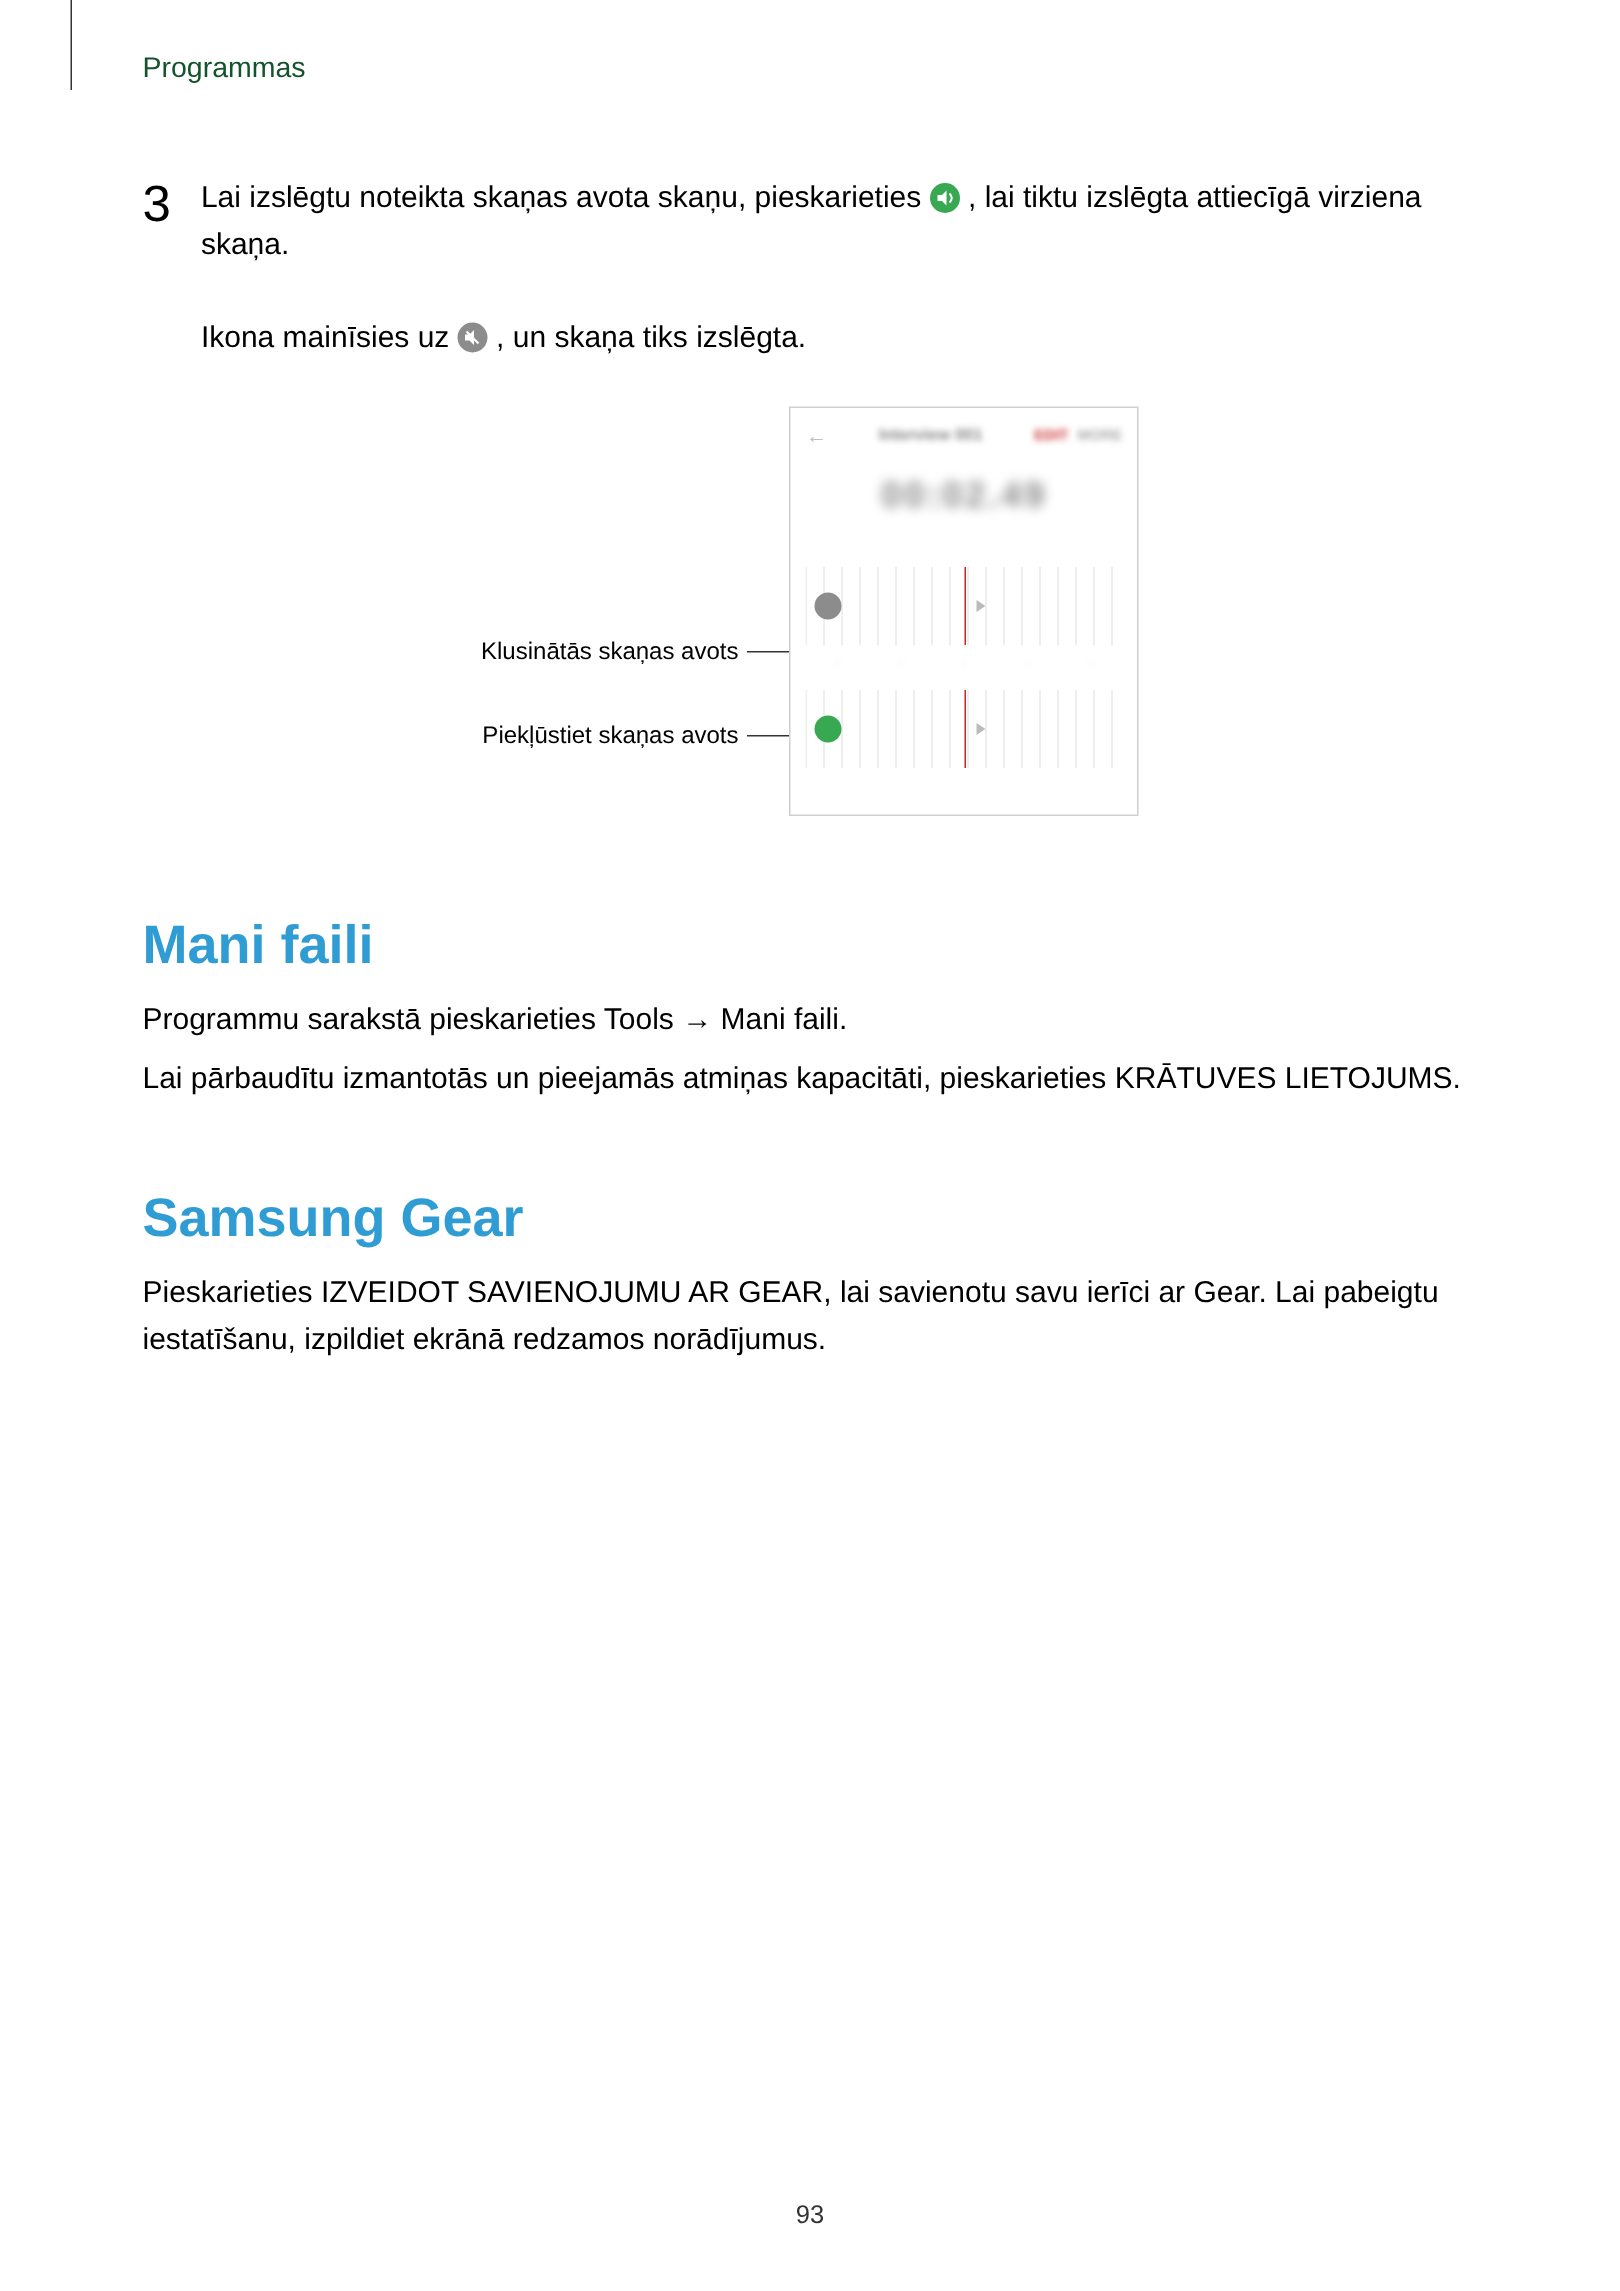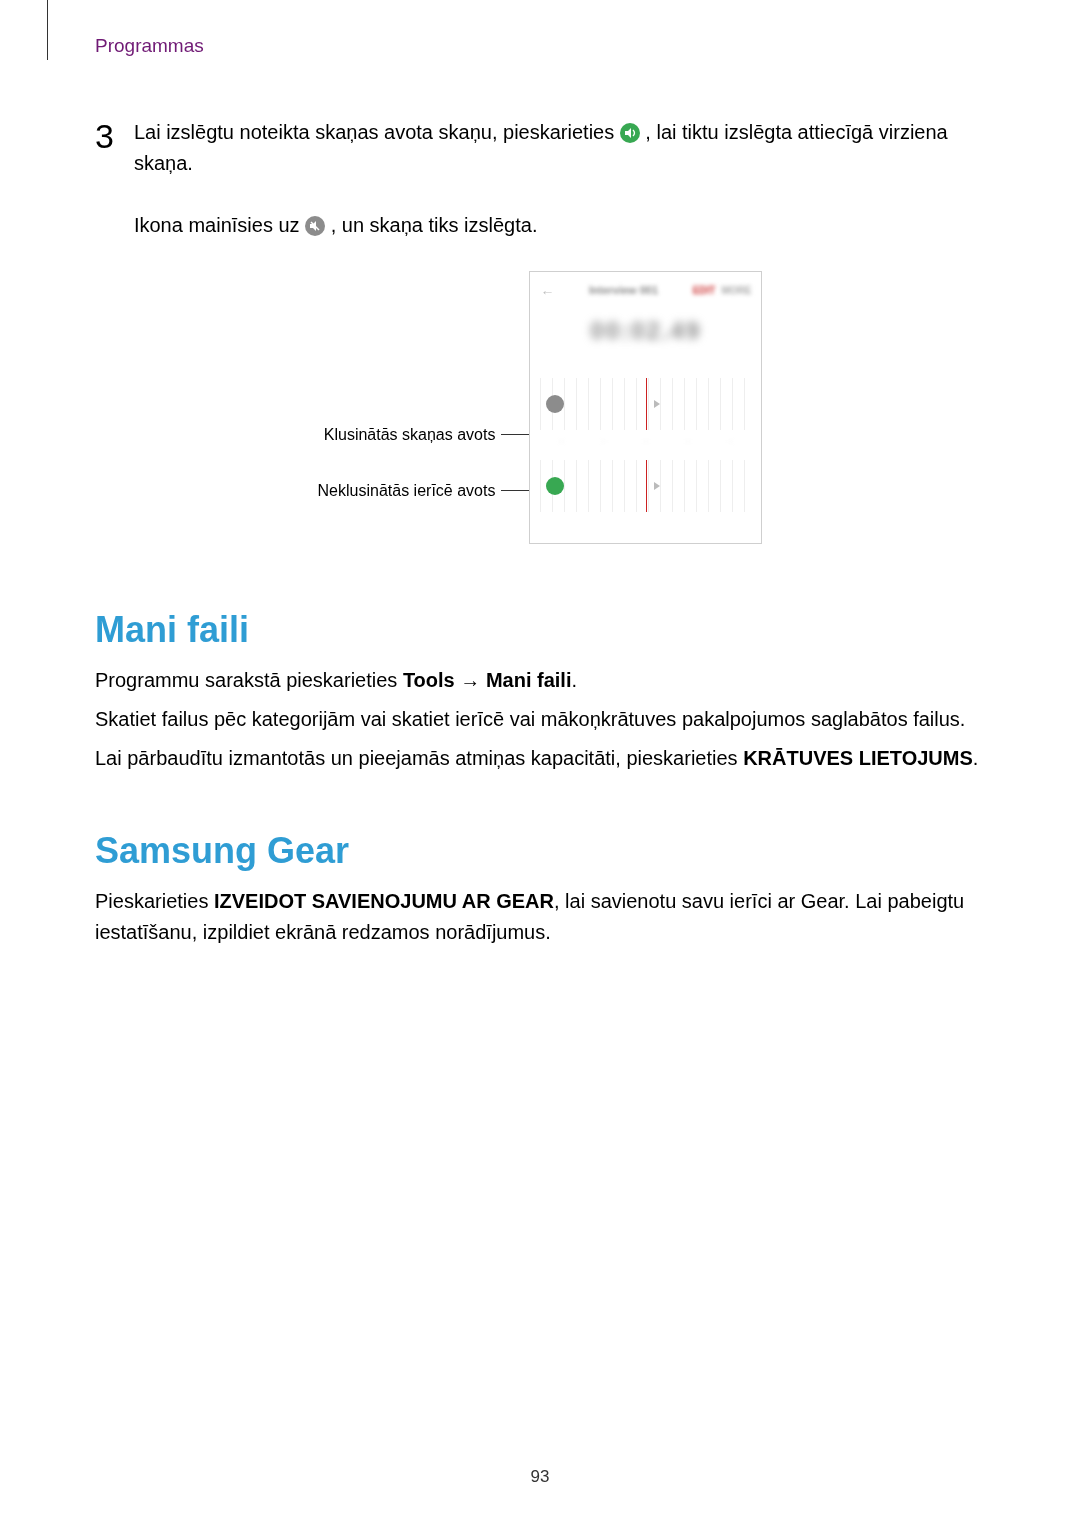--- a/index.html
+++ b/index.html
@@ -21,21 +21,21 @@
   .page-left-bar {
     position: absolute;
     top: 0;
     left: 47px;
     width: 1px;
     height: 60px;
     background: #333;
   }
   .header-title {
     font-size: 19px;
-    color: #701a75;
+    color: #14532d;
     margin-bottom: 60px;
     margin-top: 0;
   }
   .step-row {
     display: flex;
     margin-bottom: 4px;
   }
   .step-num {
     font-size: 34px;
     font-weight: normal;
@@ -134,21 +134,21 @@
     font-size: 36px;
     color: #2f9dd4;
     font-weight: bold;
     margin: 0 0 14px 0;
   }
   p.body {
     font-size: 20px;
     line-height: 1.55;
     margin: 8px 0;
   }
-  strong { font-weight: bold; }
+  strong { font-weight: normal; }
   .page-number {
     position: absolute;
     bottom: 40px;
     left: 0; right: 0;
     text-align: center;
     font-size: 17px;
     color: #333;
   }
   .spacer-md { height: 48px; }
 </style>
@@ -184,21 +184,21 @@
     </div>
   </div>
 
   <div class="illustration-row">
     <div class="callouts">
       <div class="callout callout-1">
         <span>Klusinātās skaņas avots</span>
         <span class="callout-line"></span>
       </div>
       <div class="callout callout-2">
-        <span>Neklusinātās ierīcē avots</span>
+        <span>Piekļūstiet skaņas avots</span>
         <span class="callout-line"></span>
       </div>
     </div>
     <div class="screenshot">
       <div class="ss-top">
         <span class="ss-back">←</span>
         <span class="ss-title">Interview 001</span>
         <span class="ss-actions">
           <span class="ss-act">EDIT</span>
           <span class="ss-act g">MORE</span>
@@ -222,21 +222,20 @@
         <span class="ss-redline"></span>
         <span class="ss-play"></span>
       </div>
     </div>
   </div>
 
   <h2 class="section">Mani faili</h2>
   <p class="body">
     <span>Programmu sarakstā pieskarieties </span><strong>Tools</strong><span> → </span><strong>Mani faili</strong><span>.</span>
   </p>
-  <p class="body">Skatiet failus pēc kategorijām vai skatiet ierīcē vai mākoņkrātuves pakalpojumos saglabātos failus.</p>
   <p class="body">
     <span>Lai pārbaudītu izmantotās un pieejamās atmiņas kapacitāti, pieskarieties </span><strong>KRĀTUVES LIETOJUMS</strong><span>.</span>
   </p>
 
   <div class="spacer-md"></div>
 
   <h2 class="section">Samsung Gear</h2>
   <p class="body">
     <span>Pieskarieties </span><strong>IZVEIDOT SAVIENOJUMU AR GEAR</strong><span>, lai savienotu savu ierīci ar Gear. Lai pabeigtu iestatīšanu, izpildiet ekrānā redzamos norādījumus.</span>
   </p>

